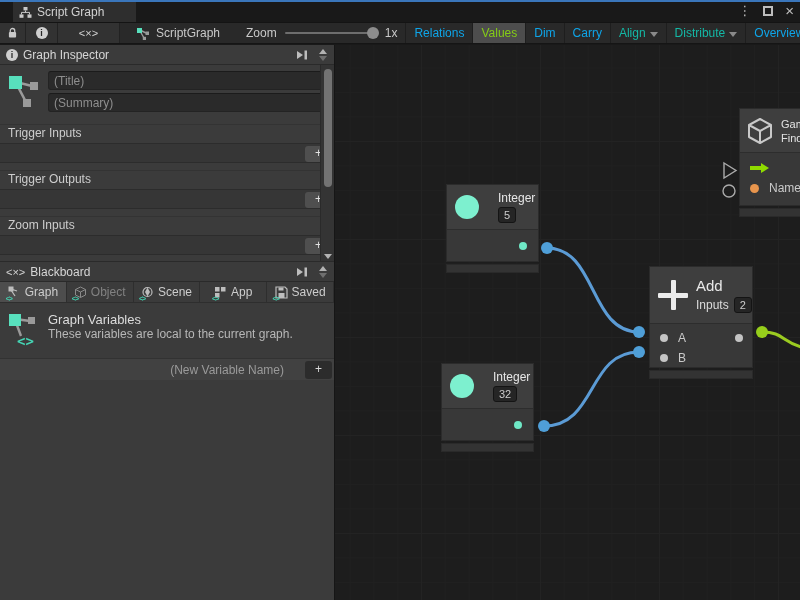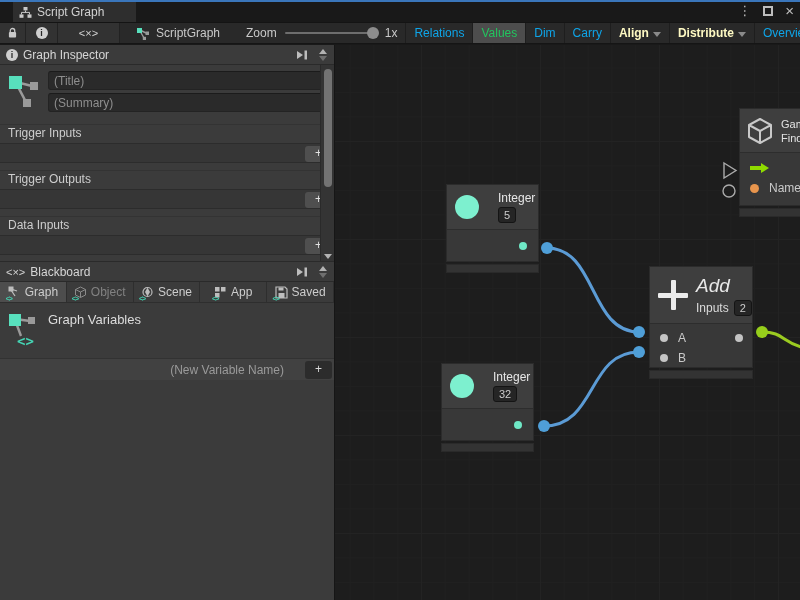--- a/index.html
+++ b/index.html
@@ -30,22 +30,22 @@
   .info-circ { width:12px; height:12px; border-radius:50%; background:#cfcfcf; color:#262626;
     font-size:9px; font-weight:bold; text-align:center; line-height:12px; font-style:normal; }
   .graph-label { display:flex; align-items:center; gap:6px; margin-left:16px; color:#c9c9c9;justify-content:center; }
   .zoom-group { display:flex; align-items:center; margin-left:26px; gap:8px; color:#c9c9c9; }
   .zoom-track { position:relative; width:92px; height:2px; background:#6e6e6e; border-radius:1px; }
   .zoom-knob { position:absolute; right:-2px; top:-5px; width:12px; height:12px; border-radius:50%;
     background:#8d8d8d; }
   .tb-right { display:flex; align-items:stretch; margin-left:8px; flex:1; justify-content:flex-end; }
   .tb-tbtn { display:flex; align-items:center; gap:4px; padding:0 8px; border-left:1px solid #1e1e1e;
     color:#0ea5e9; white-space:nowrap; }
-  .tb-tbtn.active { background:#4d4d4d; color:#22c55e; }
-  .tb-tbtn.disabled { color:#fef9c3;font-weight:bold; }
+  .tb-tbtn.active { background:#4d4d4d; color:#84cc16; }
+  .tb-tbtn.disabled { color:#14b8a6; }
   .dd-arrow { width:0; height:0; border-left:4px solid transparent; border-right:4px solid transparent;
     border-top:5px solid #8a8a8a; margin-top:2px; }
 
   
   .main { position:absolute; top:45px; left:0; right:0; bottom:0; display:flex; }
 
   
   .panel { position:relative; width:335px; background:#3b3b3b; border-right:1px solid #161616;
     font-size:12px; color:#cfcfcf; flex:none; }
   .sec-header { height:20px; display:flex; align-items:center; gap:5px; padding:0 4px 0 6px;
@@ -129,21 +129,21 @@
     border-radius:50%; background:#6fe8c6; }
 
   .add-node { width:104px; }
   .add-node .hd { height:58px; }
   .plus-ic { position:relative; width:30px; height:30px; flex:none; }
   .plus-ic::before { content:""; position:absolute; left:0; top:13px; width:30px; height:5px;
     background:#ececec; border-radius:1px; }
   .plus-ic::after { content:""; position:absolute; left:13px; top:0; width:5px; height:30px;
     background:#ececec; border-radius:1px; }
   .add-col { display:flex; flex-direction:column; gap:3px; align-items:flex-start; }
-  .add-col .t { font-size:19px; color:#e8e8e8;font-style:italic; }
+  .add-col .t { font-size:15px; color:#e8e8e8; }
   .inputs-line { display:flex; align-items:center; gap:5px; font-size:12px; color:#dcdcdc; }
   .add-node .bd { height:44px; padding:4px 0 2px 0; }
   .port-row { position:relative; display:flex; align-items:center; gap:10px; height:20px; padding:0 10px; }
   .pdot { width:8px; height:8px; border-radius:50%; background:#c4c4c4; flex:none; }
   .plabel { color:#cacaca; font-size:12px; }
   .pdot-out { position:absolute; right:9px; top:6px; width:8px; height:8px; border-radius:50%;
     background:#c4c4c4; }
 
   .go-node { width:150px; }
   .go-node .hd { height:45px; gap:7px; padding:4px 6px; }
@@ -277,21 +277,21 @@
         <div class="section-label">Trigger Inputs</div>
         <div class="list-row">
           <span class="add-btn">+</span>
         </div>
 
         <div class="section-label">Trigger Outputs</div>
         <div class="list-row">
           <span class="add-btn">+</span>
         </div>
 
-        <div class="section-label">Data Inputs</div>
+        <div class="section-label">Zoom Inputs</div>
         <div class="list-row">
           <span class="add-btn">+</span>
         </div>
         <div class="spacer-b"></div>
 
         <div class="vscroll">
           <span class="vthumb"></span>
           <span class="tri-down bottom"></span>
         </div>
       </div>
@@ -367,20 +367,21 @@
 
       <div class="vars-info">
         <svg width="30" height="38" viewBox="0 0 30 38">
           <path d="M7 7 L22 9 M7 8 L13 24" stroke="#9a9a9a" stroke-width="2.4"></path>
           <rect x="1" y="2" width="12" height="12" fill="#58e0bd"></rect>
           <rect x="20" y="5" width="7" height="7" fill="#9a9a9a"></rect>
           <text x="9" y="34" font-size="14" font-weight="bold" fill="#45d6b5" font-family="DejaVu Sans Mono, monospace">&lt;&gt;</text>
         </svg>
         <div>
           <div class="vars-title">Graph Variables</div>
+          <div class="vars-desc">These variables are local to the current graph.</div>
         </div>
       </div>
 
       <div class="newvar-row">
         <input class="newvar-input" placeholder="(New Variable Name)" style="">
         <span class="newvar-add">+</span>
       </div>
     </div>
 
     <div class="canvas">

